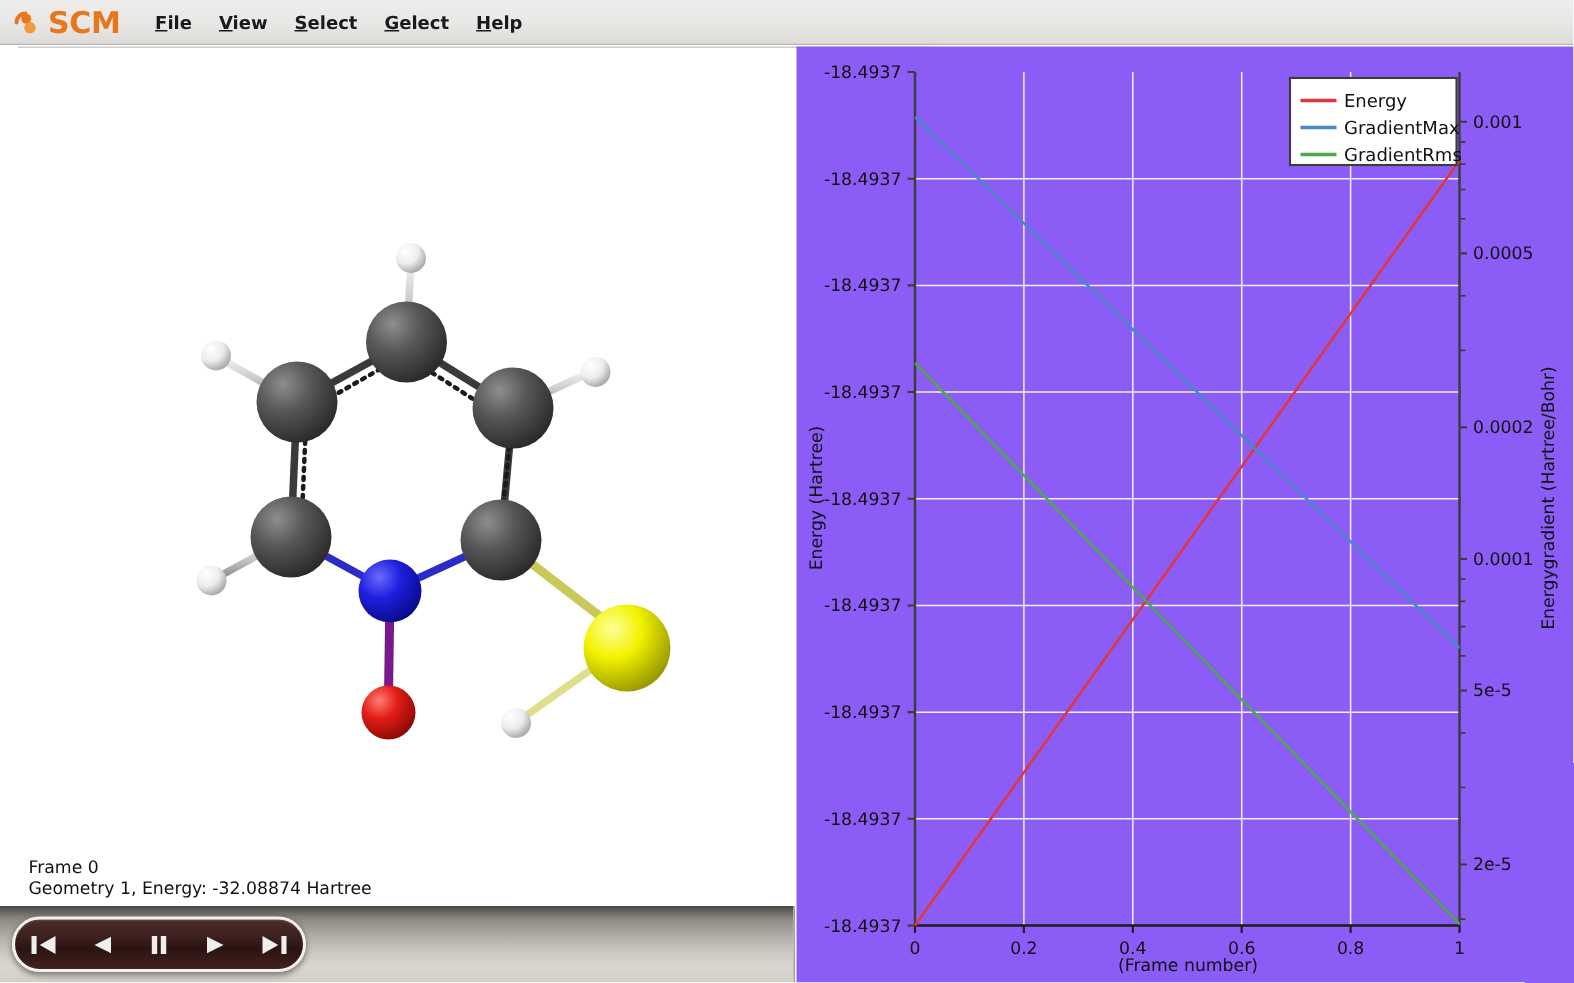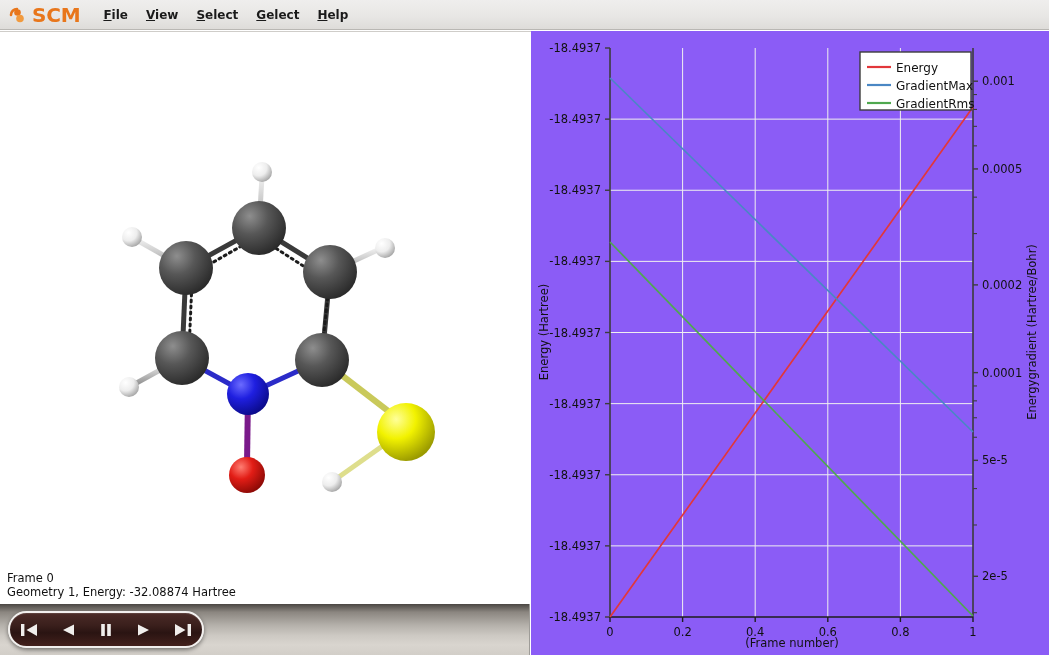--- a/index.html
+++ b/index.html
@@ -26,21 +26,21 @@
   }
   .menu-item {
     font-size: 12px; color: #1a1a1a; padding: 3px 9px; cursor: default;
     white-space: nowrap;
     font-weight: bold;
   }
   .menu-item .acc { text-decoration: underline; }
 
   
   #molpanel {
-    position: absolute; left: 0; top: 31px; width: 608px; height: 573px;
+    position: absolute; left: 12px; top: 31px; width: 608px; height: 573px;
     background: #ffffff;
     border-top: 1px solid #cfcdc9;
     border-right: 1px solid #9e9c98;
     overflow: hidden;
   }
   #molcanvas { position: absolute; left: 0; top: 0; width: 529px; height: 540px; }
   #status {
     position: absolute; left: 7px; bottom: 5px;
     font-size: 11.5px; line-height: 14px; color: #111;
   }

